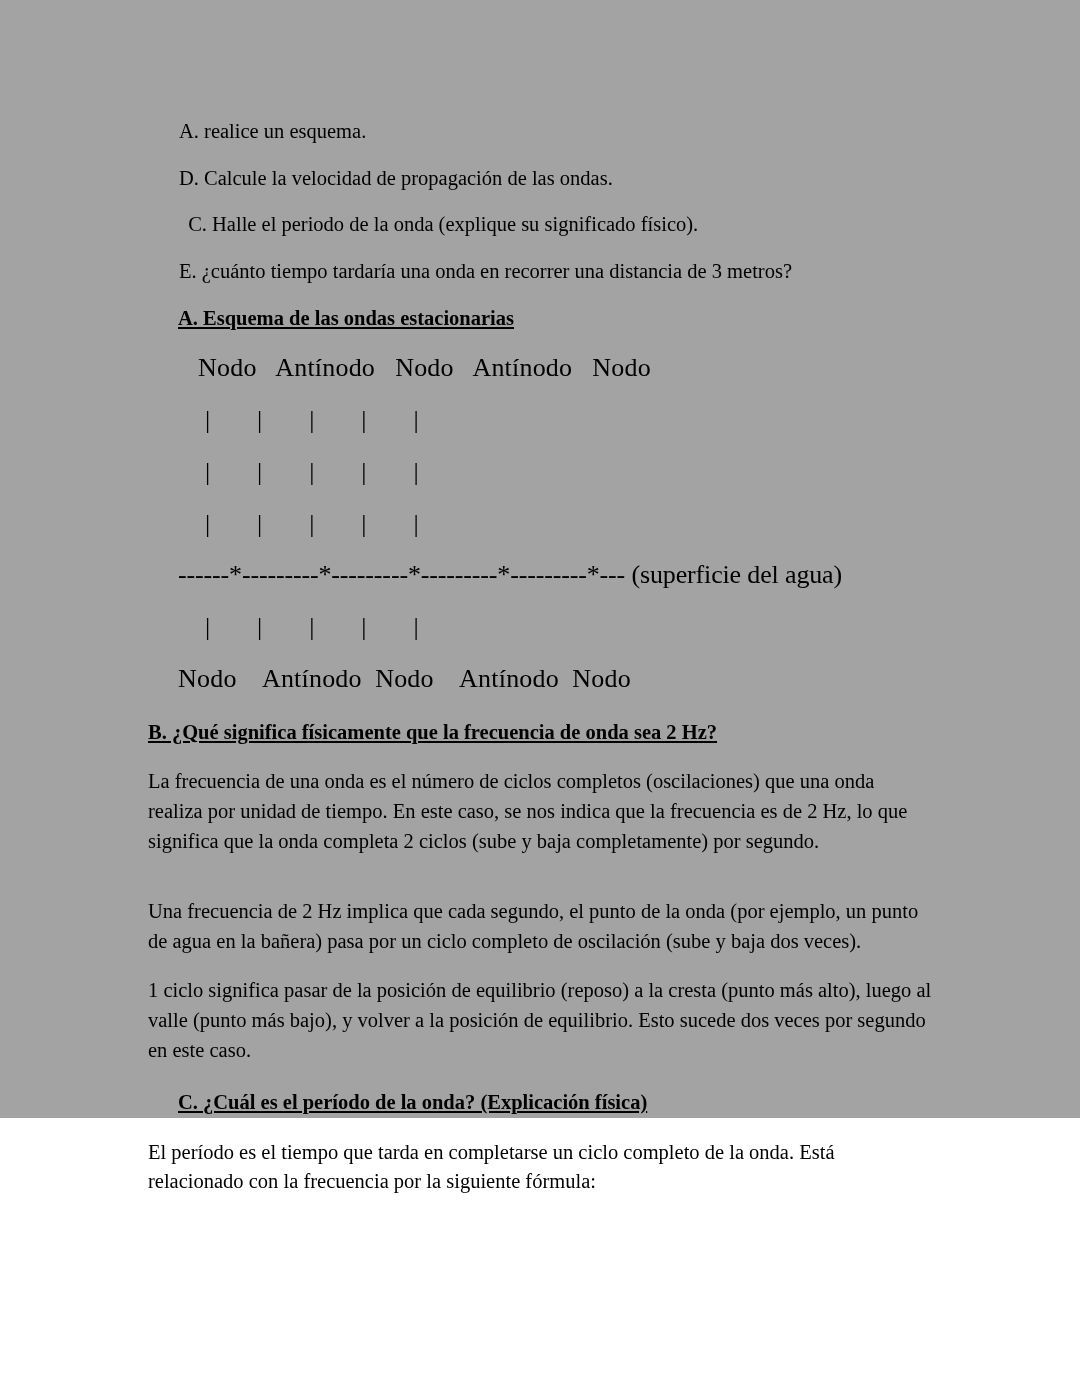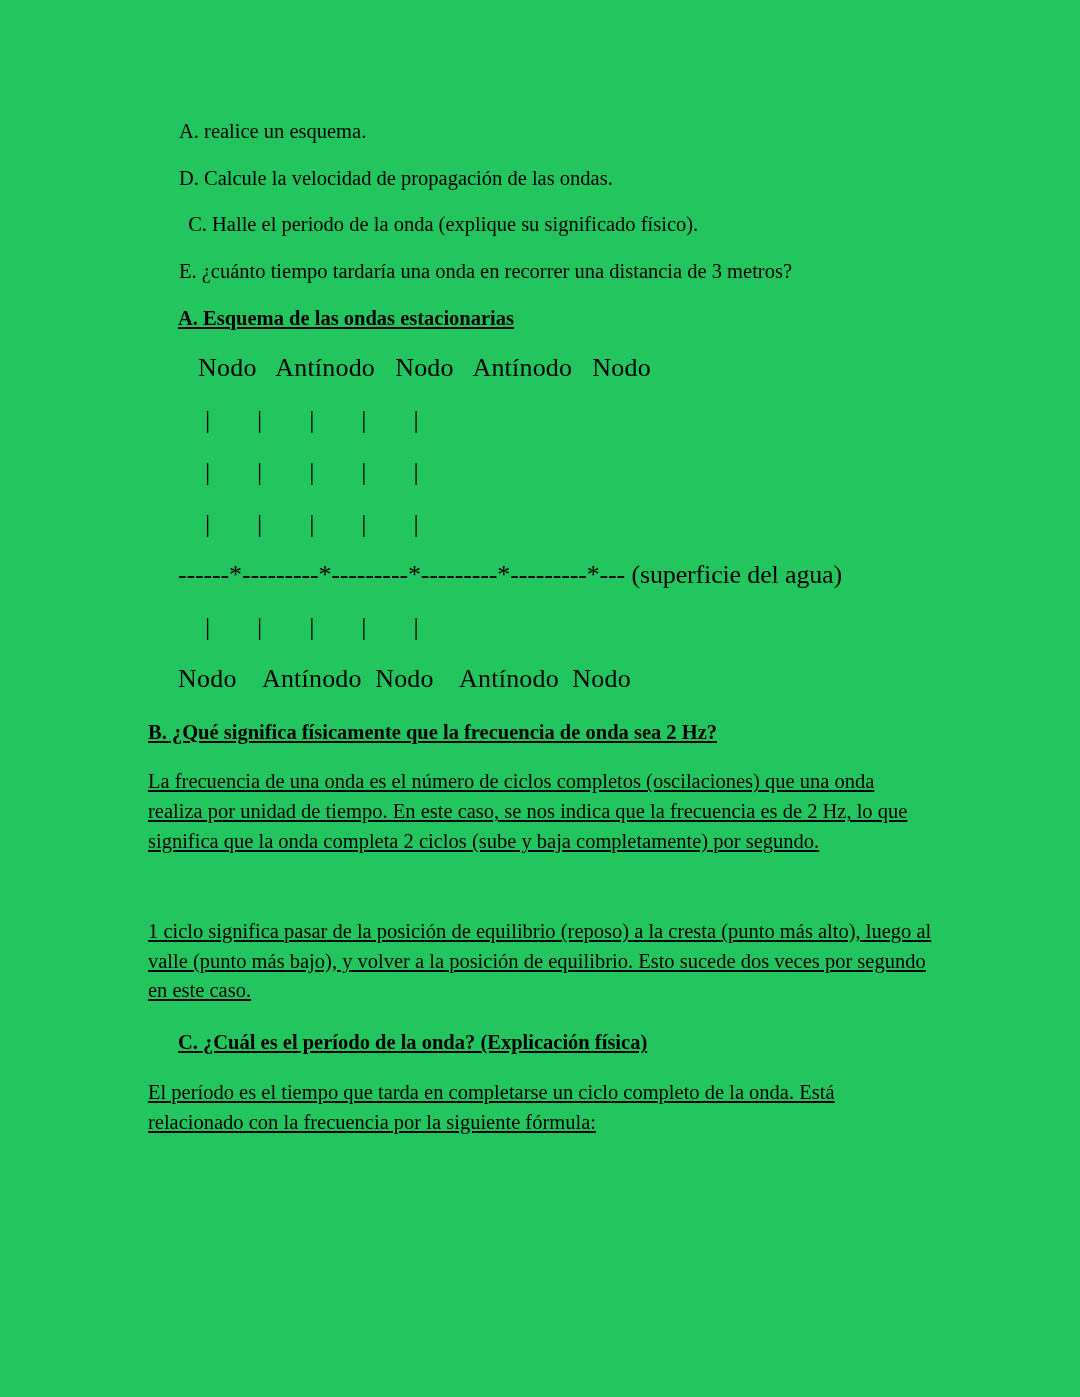--- a/index.html
+++ b/index.html
@@ -11,22 +11,22 @@
   body {
     width: 1080px;
     height: 1397px;
     font-family: "Liberation Serif", "DejaVu Serif", serif;
     color: #000000;
     -webkit-font-smoothing: antialiased;
   }
   .page {
     position: relative;
     width: 1080px;
-    height: 1397px;
-    background: #22c55e;
+    height: 1118px;
+    background: #a3a3a3;
     box-sizing: border-box;
   }
   
   .doc-body {
     position: absolute;
     left: 148px;
     top: 118px;
     width: 784px;
   }
   
@@ -81,21 +81,20 @@
   }
   
   .sp-row  { height: 20px; }
   .sp-row2 { height: 18px; }
   
   .para {
     font-size: 20.5px;
     line-height: 1.455;
     margin: 0;
     text-align: left;
-    text-decoration: underline;
   }
   .gap-after-head { height: 22px; }
   .gap-para       { height: 20px; }
   .gap-before-head{ height: 23px; }
 </style>
 </head>
 <body>
 
 <div class="page">
   <div class="doc-body">
@@ -128,20 +127,21 @@
     </div>
 
     <div class="gap-before-head"></div>
 
     <div>
       <p class="sub-head flush">B. ¿Qué significa físicamente que la frecuencia de onda sea 2 Hz?</p>
       <div class="gap-after-head"></div>
       <p class="para">La frecuencia de una onda es el número de ciclos completos (oscilaciones) que una onda realiza por unidad de tiempo. En este caso, se nos indica que la frecuencia es de 2 Hz, lo que significa que la onda completa 2 ciclos (sube y baja completamente) por segundo.</p>
       <div class="gap-para"></div>
       <div class="gap-para"></div>
+      <p class="para">Una frecuencia de 2 Hz implica que cada segundo, el punto de la onda (por ejemplo, un punto de agua en la bañera) pasa por un ciclo completo de oscilación (sube y baja dos veces).</p>
       <div class="gap-para"></div>
       <p class="para">1 ciclo significa pasar de la posición de equilibrio (reposo) a la cresta (punto más alto), luego al valle (punto más bajo), y volver a la posición de equilibrio. Esto sucede dos veces por segundo en este caso.</p>
     </div>
 
     <div class="gap-before-head"></div>
 
     <div>
       <p class="sub-head">C. ¿Cuál es el período de la onda? (Explicación física)</p>
       <div class="gap-after-head"></div>
       <p class="para">El período es el tiempo que tarda en completarse un ciclo completo de la onda. Está relacionado con la frecuencia por la siguiente fórmula:</p>

